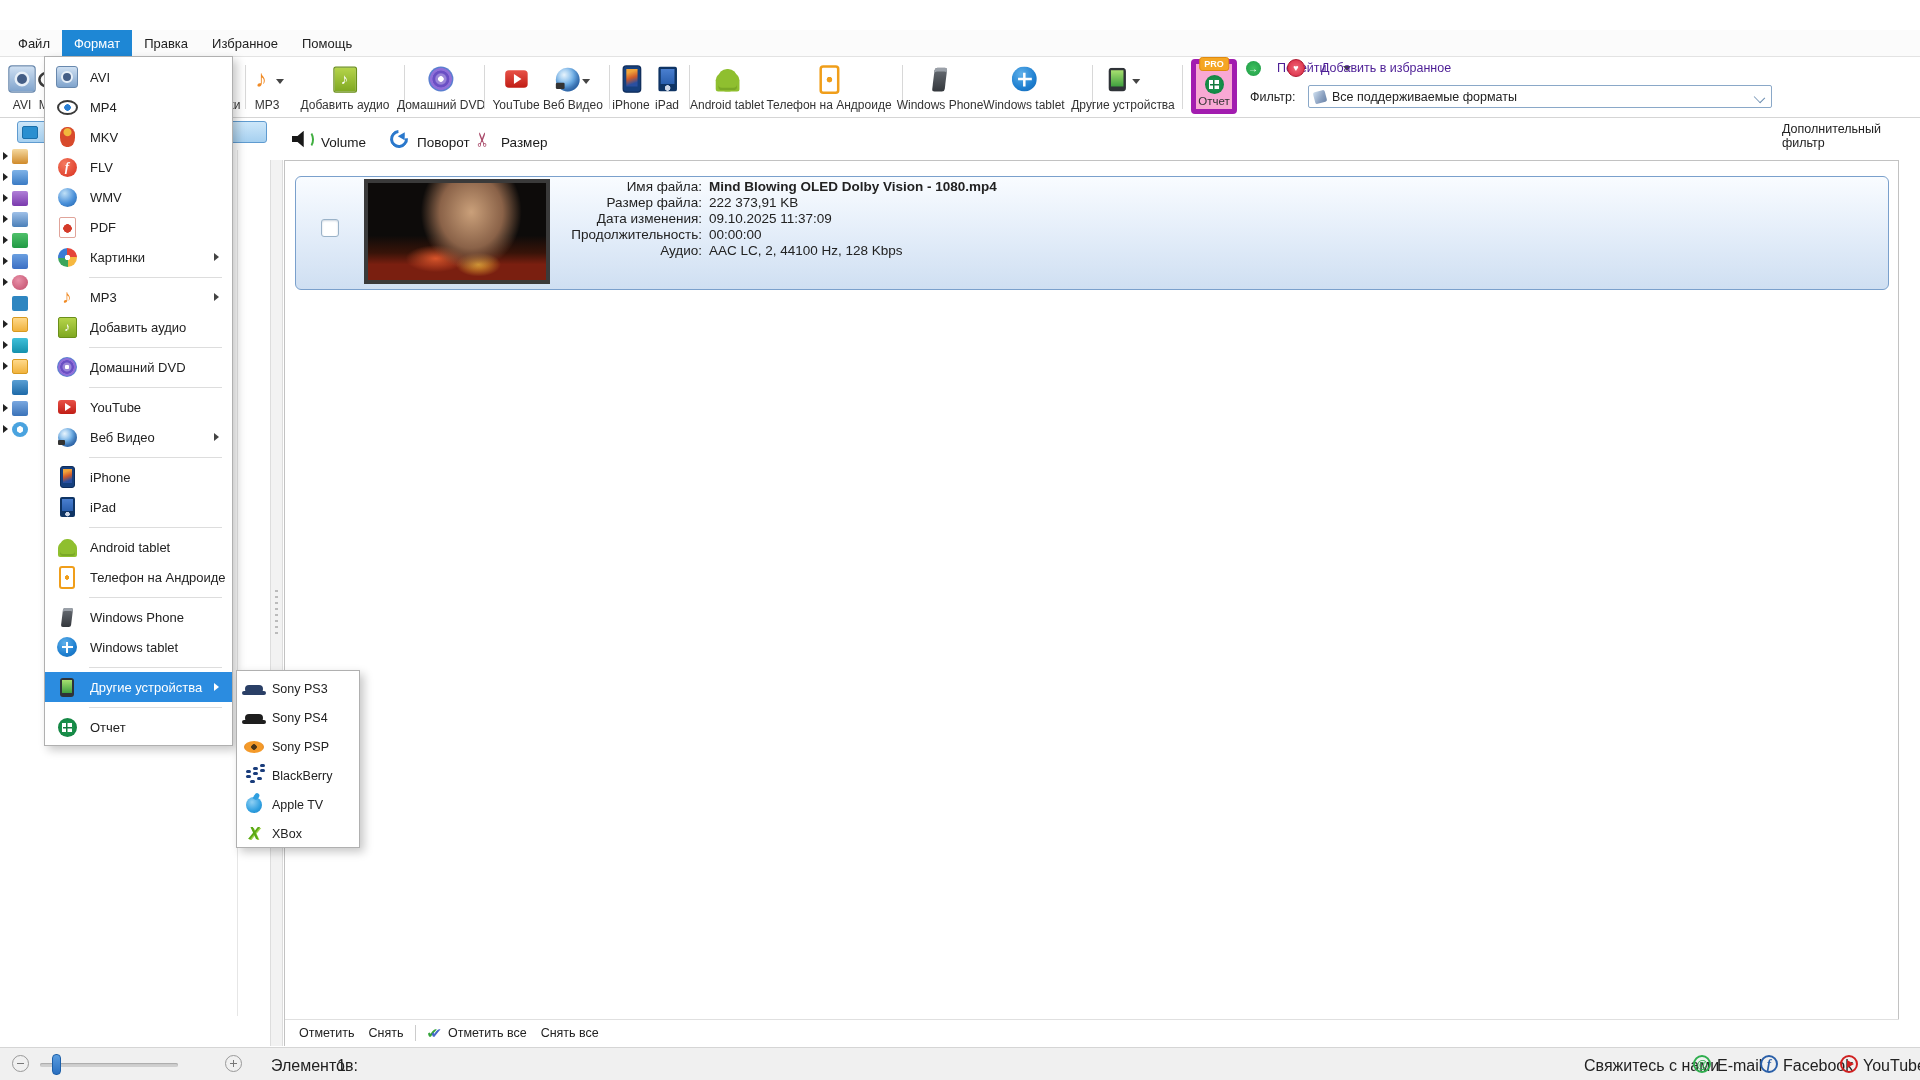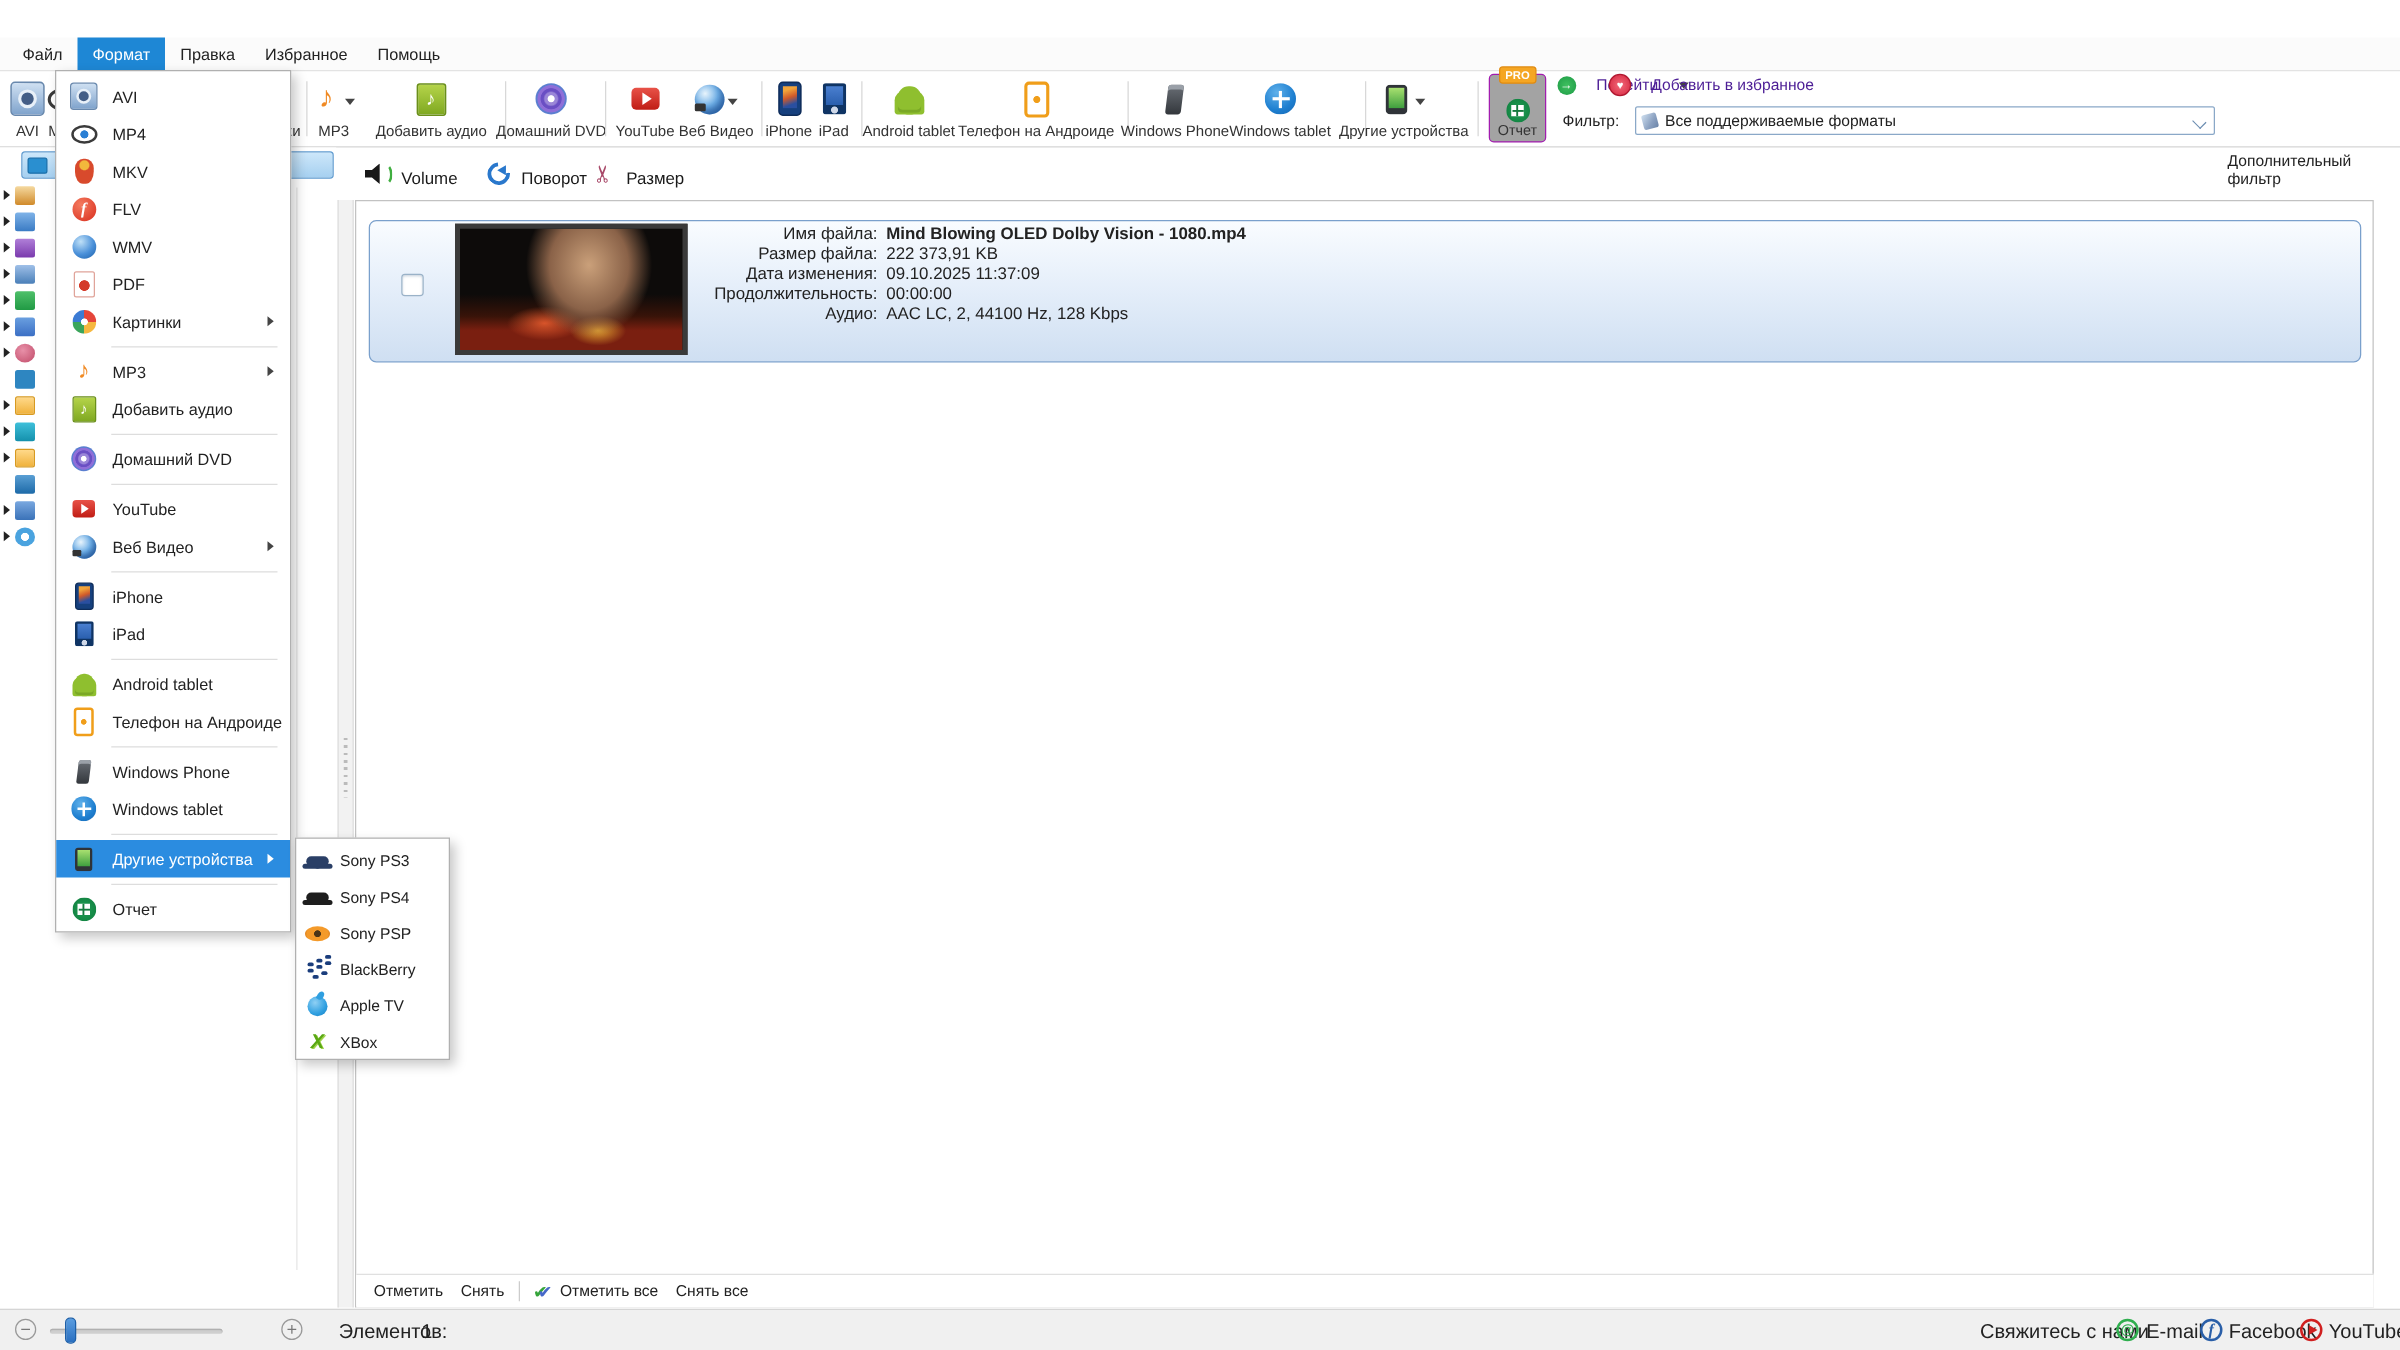--- a/index.html
+++ b/index.html
@@ -27,23 +27,23 @@
   .toolbar{position:absolute;left:0;top:56px;width:1920px;height:62px;background:#fff;
            border-top:1px solid #e3e3e3;border-bottom:1px solid #d5d5d5;box-sizing:border-box;}
   .tbtn{position:absolute;top:3px;transform:translateX(-50%);display:flex;flex-direction:column;
         align-items:center;white-space:nowrap;font-size:12px;color:#333;}
   .tico{height:38px;display:flex;align-items:center;justify-content:center;}
   .tbtn .ic{transform:scale(1.25);}
   .tlabel{line-height:14px;}
   .tsep{position:absolute;top:8px;height:44px;width:1px;background:#d8d8d8;}
   .tchev{border:4px solid transparent;border-top:5px solid #444;margin-left:4px;margin-top:8px;}
   
-  .reportbox{position:absolute;left:1191px;top:59px;width:46px;height:55px;border:1px solid #a21caf;
+  .reportbox{position:absolute;left:1191px;top:59px;width:46px;height:55px;border:5px solid #a21caf;
              border-radius:4px;display:flex;flex-direction:column;align-items:center;justify-content:flex-end;
-             font-size:11.5px;color:#333;padding-bottom:2px;box-sizing:border-box;background:#a3a3a3;}
+             font-size:11.5px;color:#333;padding-bottom:2px;box-sizing:border-box;background:#f9a8d4;}
   .probadge{position:absolute;top:-7px;left:50%;transform:translateX(-50%);background:#f5a623;
             border:1px solid #e08a10;border-radius:3px;color:#fff;font-size:9px;font-weight:bold;
             padding:1px 4px;line-height:10px;}
   
   .qact{position:absolute;display:flex;align-items:center;gap:16px;font-size:12.5px;color:#4c1d95;}
   .dropchev{border:4px solid transparent;border-top:5px solid #444;margin-top:4px;}
   .filterlbl{position:absolute;left:1250px;top:90px;font-size:12.5px;}
   .combo{position:absolute;left:1308px;top:85px;width:464px;height:23px;border:1px solid #8aa8c8;
          background:#fff;display:flex;align-items:center;font-size:12.5px;border-radius:2px;box-sizing:border-box;}
   .cico{width:12px;height:12px;margin:0 6px 0 5px;border-radius:2px;flex:none;

